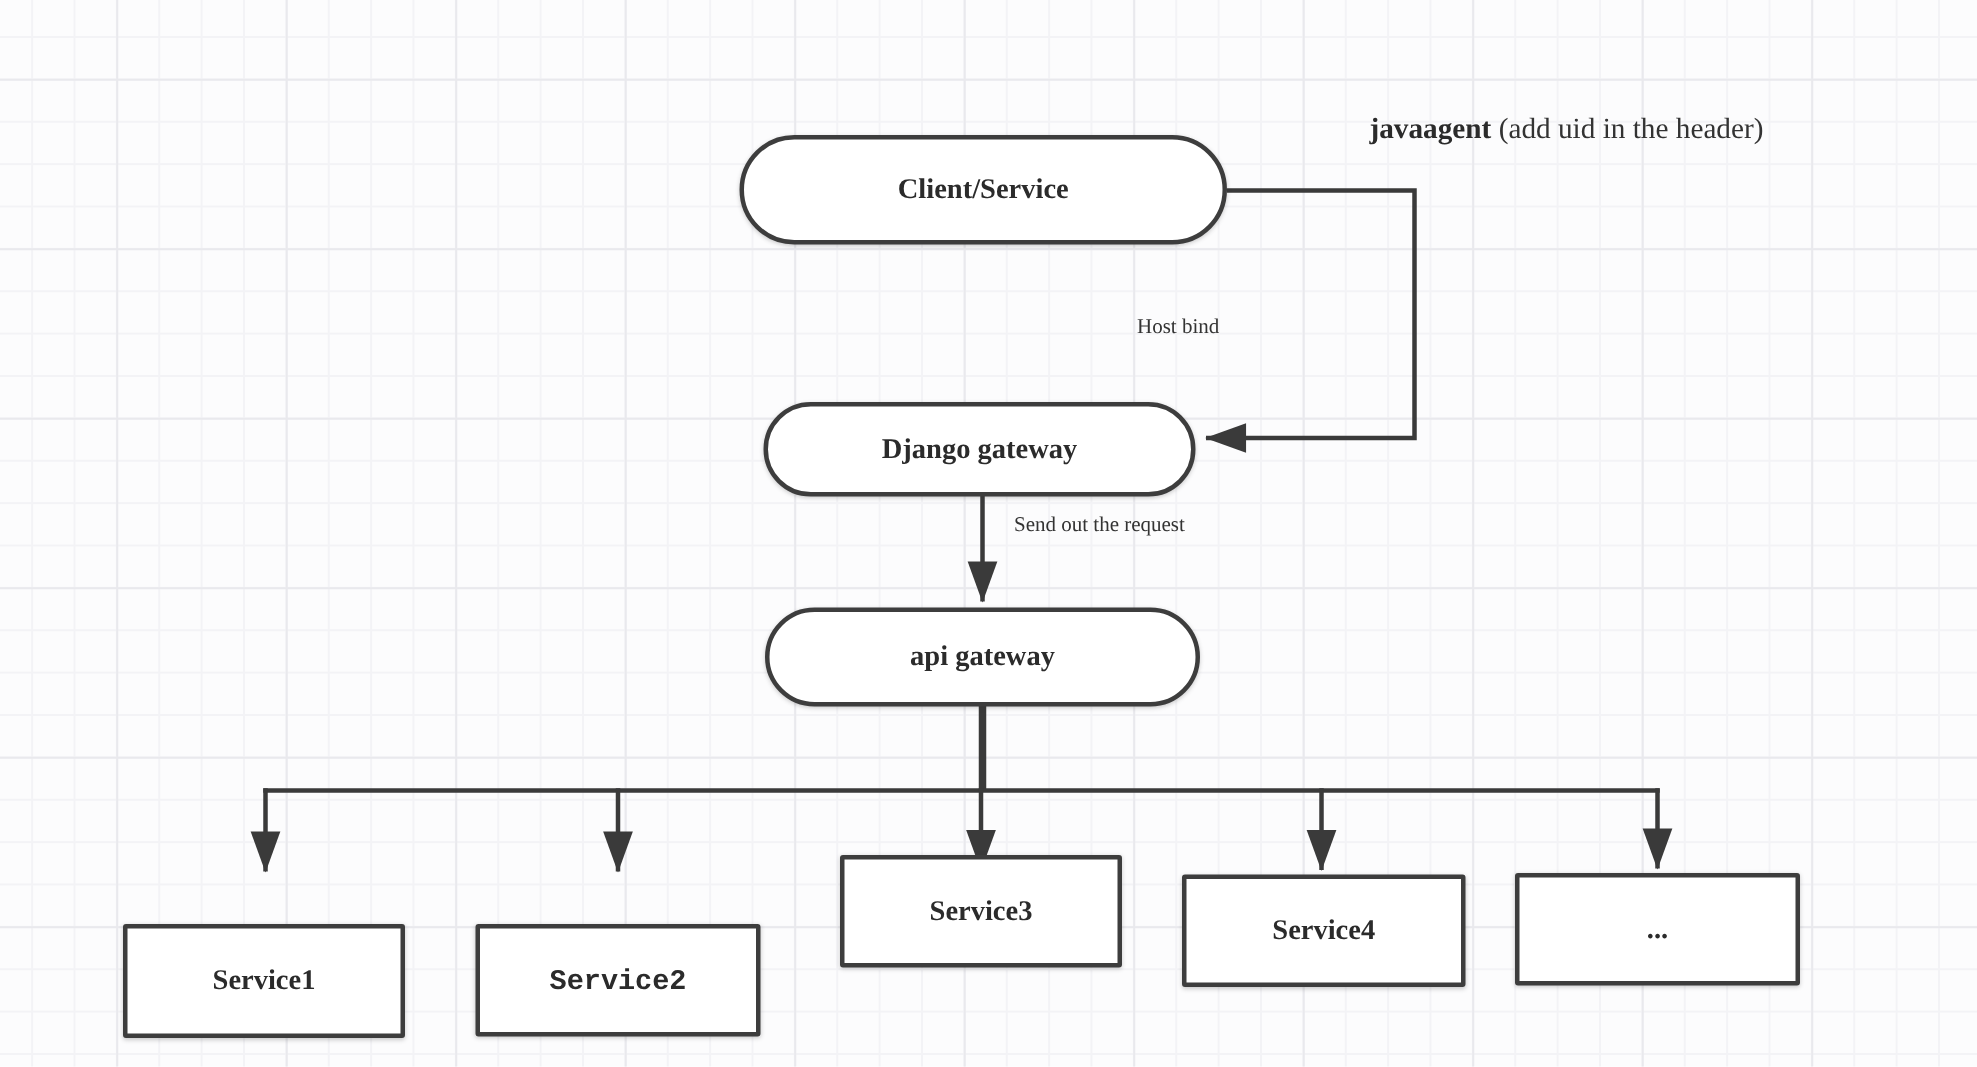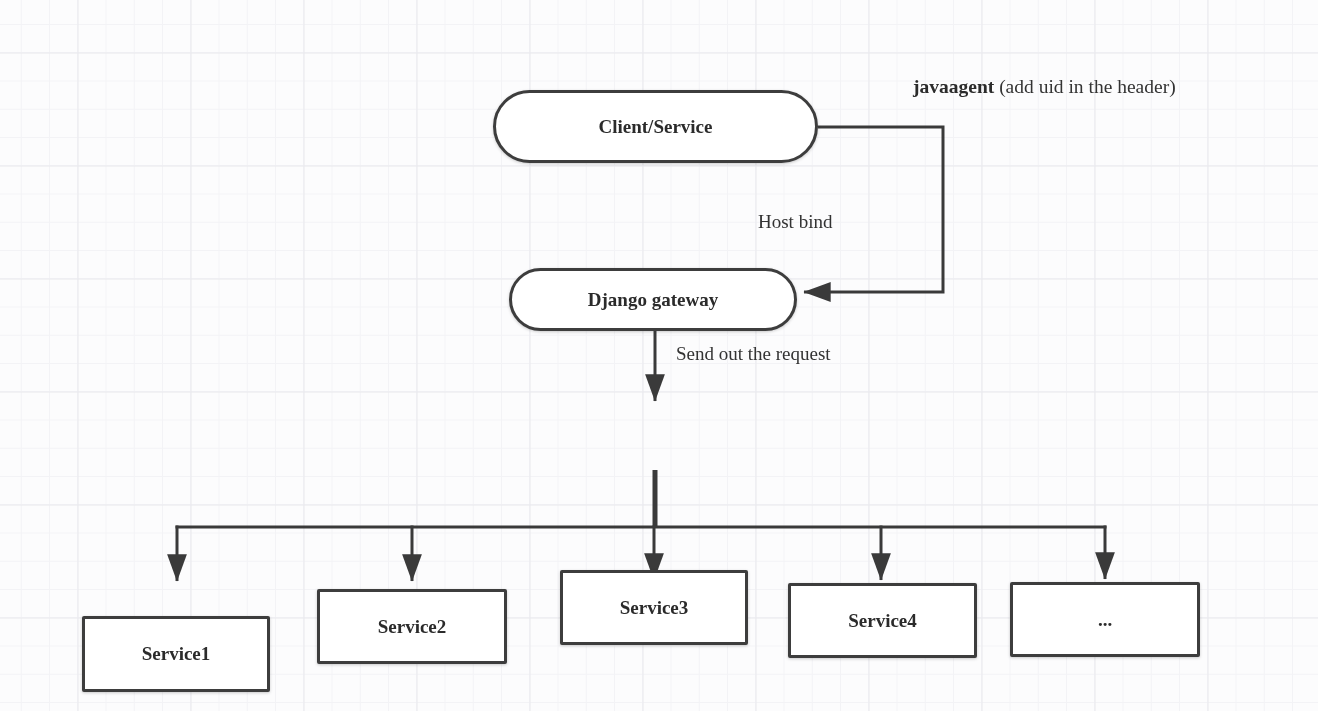--- a/index.html
+++ b/index.html
@@ -23,21 +23,21 @@
     position:absolute;box-sizing:border-box;
     background:#ffffff;border:3px solid #3d3d3d;
     display:flex;align-items:center;justify-content:center;
     font-weight:bold;font-size:19px;color:#2b2b2b;
     box-shadow:0 1px 3px rgba(50,50,50,0.25);
     text-align:right;
   }
   .stadium{border-radius:999px;}
   .rect{border-radius:2px;border-width:3.5px;}
   .edge-label{
-    position:absolute;font-size:19px;color:#333333;white-space:nowrap;
+    position:absolute;font-size:14px;color:#333333;white-space:nowrap;
   }
   .edge-label b{color:#2b2b2b;}
 </style>
 </head>
 <body>
 
 <div class="canvas">
 
   <svg class="edges" width="1318" height="711" viewBox="0 0 1318 711">
     <defs>
@@ -62,26 +62,29 @@
   </svg>
 
   <div class="node stadium" style="left:493px;top:90px;width:325px;height:73px;">
     <span>Client/Service</span>
   </div>
 
   <div class="node stadium" style="left:509px;top:268px;width:288px;height:63px;">
     <span>Django gateway</span>
   </div>
 
+  <div class="node stadium" style="left:510px;top:405px;width:290px;height:66px;">
+    <span>api gateway</span>
+  </div>
 
   <div class="node rect" style="left:82px;top:616px;width:188px;height:76px;">
     <span>Service1</span>
   </div>
 
-  <div class="node rect" style="left:317px;top:589px;width:190px;height:75px;">
+  <div class="node rect" style="left:317px;top:616px;width:190px;height:75px;font-family:Liberation Mono, monospace;">
     <span>Service2</span>
   </div>
 
   <div class="node rect" style="left:560px;top:570px;width:188px;height:75px;">
     <span>Service3</span>
   </div>
 
   <div class="node rect" style="left:788px;top:583px;width:189px;height:75px;">
     <span>Service4</span>
   </div>

